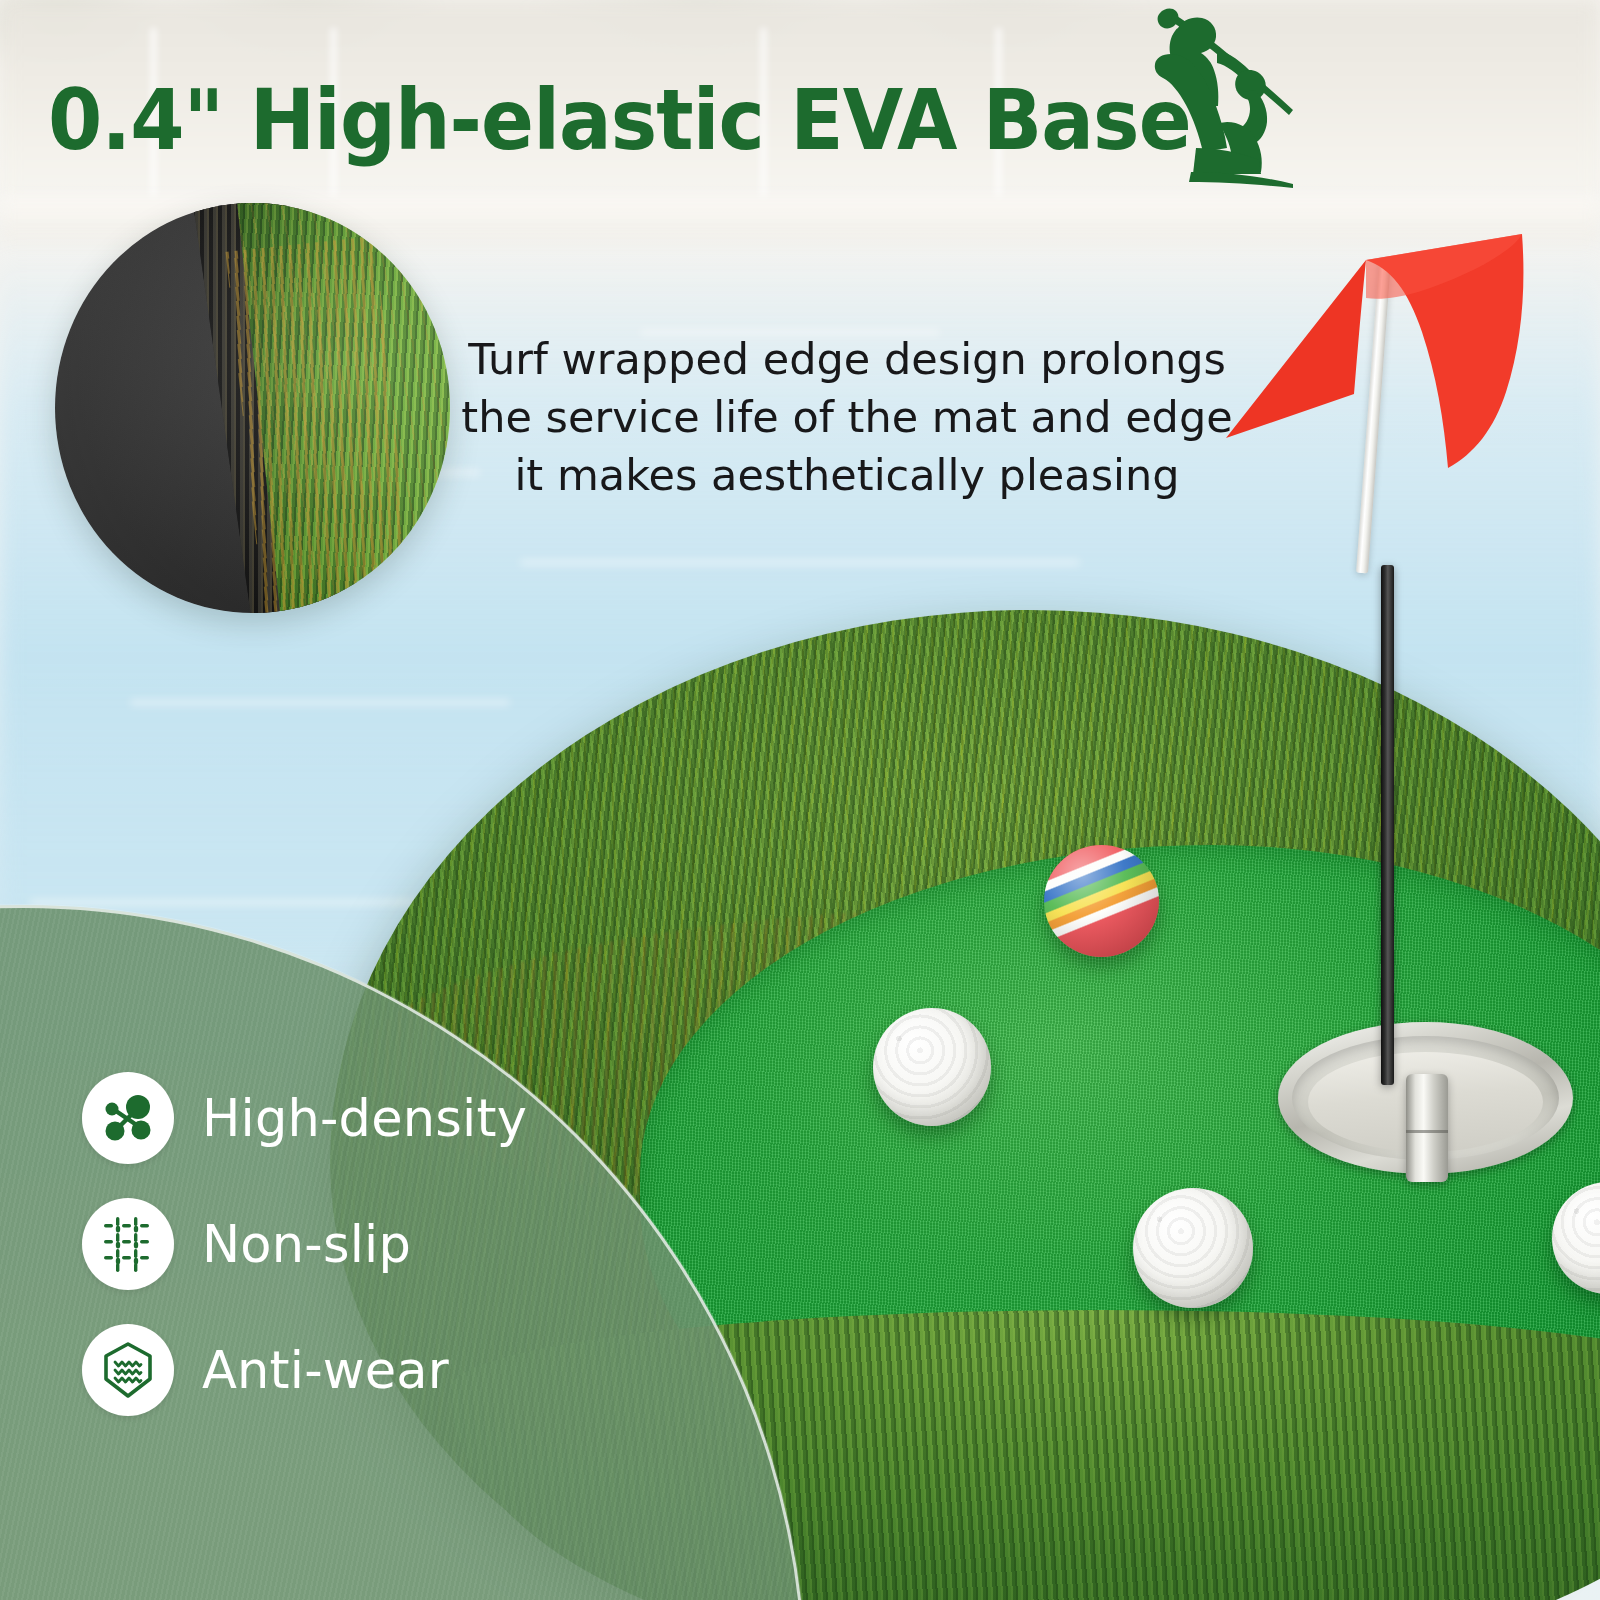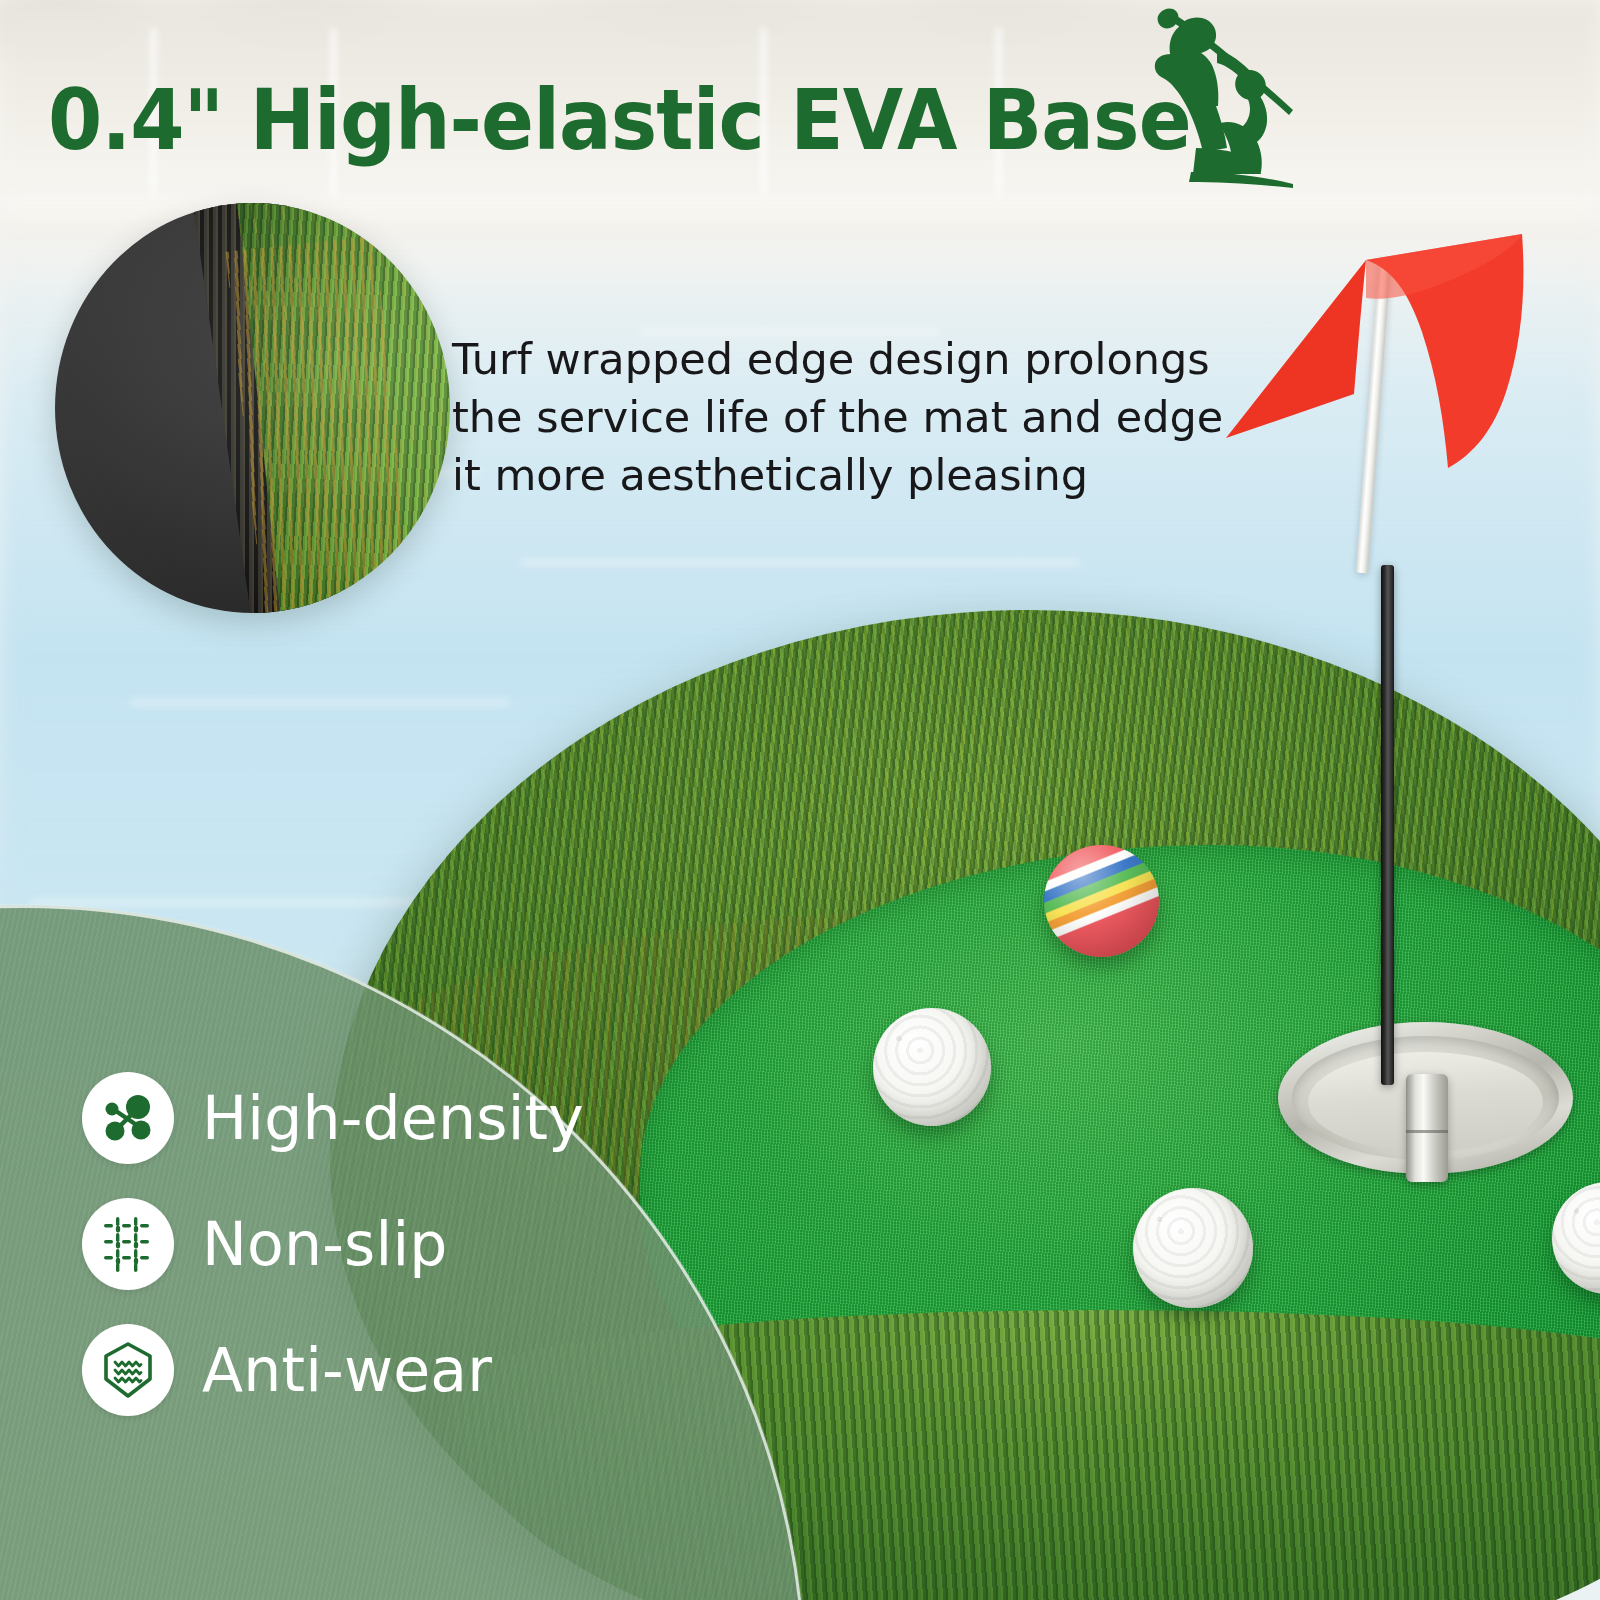--- a/index.html
+++ b/index.html
@@ -148,34 +148,34 @@
     background:repeating-linear-gradient(102deg, rgba(255,255,255,.05) 0 2px, rgba(0,0,0,.03) 2px 5px);
     opacity:.7;}
 
   
   .features{position:absolute;left:82px;top:1072px;width:640px;}
   .feature{display:flex;align-items:center;height:92px;margin-bottom:34px;}
   .feat-icon{width:92px;height:92px;border-radius:50%;background:#ffffff;
     display:flex;align-items:center;justify-content:center;flex:0 0 92px;
     box-shadow:0 2px 6px rgba(0,0,0,.10);}
   .feat-icon svg{display:block;}
-  .feat-label{margin-left:28px;color:#ffffff;font-size:60px;letter-spacing:.2px;
+  .feat-label{margin-left:28px;color:#ffffff;font-size:51px;letter-spacing:.2px;
     font-family:"DejaVu Sans","Liberation Sans",sans-serif;white-space:nowrap;}
 
   
   .headline{position:absolute;left:48px;top:78px;
     font-family:"DejaVu Sans","Liberation Sans",sans-serif;
     font-weight:bold;font-size:84px;line-height:1;color:#1d6b2e;
     letter-spacing:-1px;white-space:nowrap;
     transform:scaleX(.93);transform-origin:left center;}
   .golfer{position:absolute;left:1133px;top:2px;width:190px;height:196px;}
   .golfer svg{width:100%;height:100%;display:block;}
   .body-copy{position:absolute;left:452px;top:330px;width:790px;
     font-family:"DejaVu Sans","Liberation Sans",sans-serif;
-    font-size:43px;line-height:58px;color:#18181a;}
+    font-size:43px;line-height:58px;color:#18181a;text-align:center;}
   .body-copy div{white-space:nowrap;}
 </style>
 </head>
 <body>
 
 <div class="stage">
 
   <div class="bg">
     <div class="bg-trees"></div>
     <div class="bg-deck"></div>
@@ -317,16 +317,16 @@
         <path d="M94 120 C106 120 116 126 122 136 C128 146 130 158 128 170 L100 170 C100 158 98 146 94 137 C91 130 88 124 86 121 Z"></path>
         <path d="M63 146 C84 146 106 150 126 158 L128 172 L60 172 Z"></path>
         <path d="M58 170 C92 170 128 174 160 182 L160 186 C124 182 88 180 56 180 Z"></path>
       </g>
     </svg>
   </div>
 
   <div class="body-copy">
     <div>Turf wrapped edge design prolongs</div>
     <div>the service life of the mat and edge</div>
-    <div>it more aesthetically pleasing</div>
+    <div>it makes aesthetically pleasing</div>
   </div>
 
 </div>
 
 </body></html>

